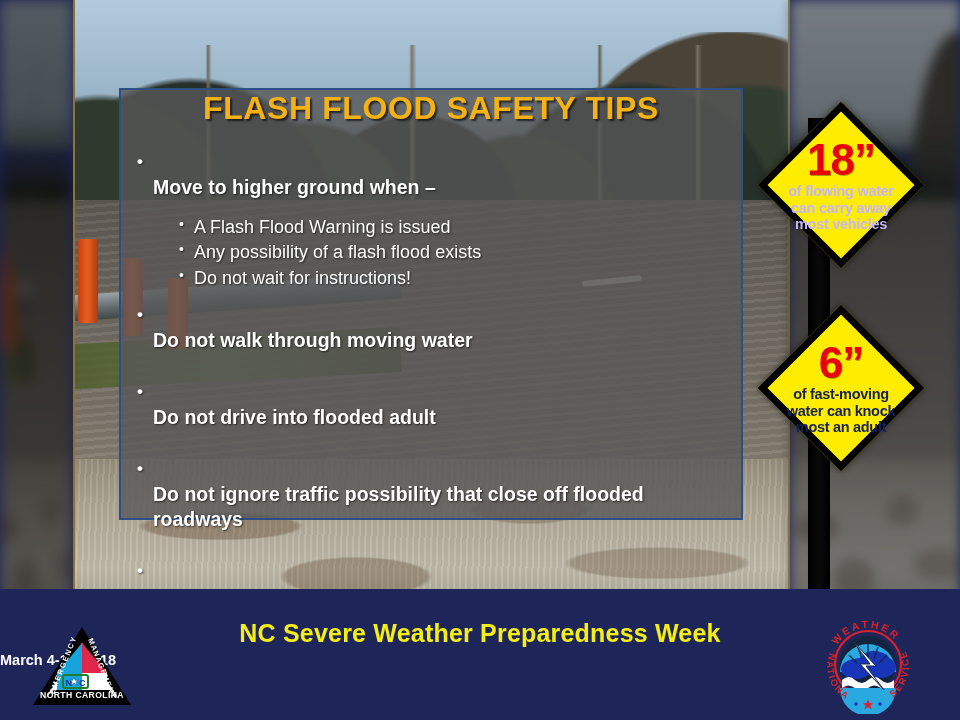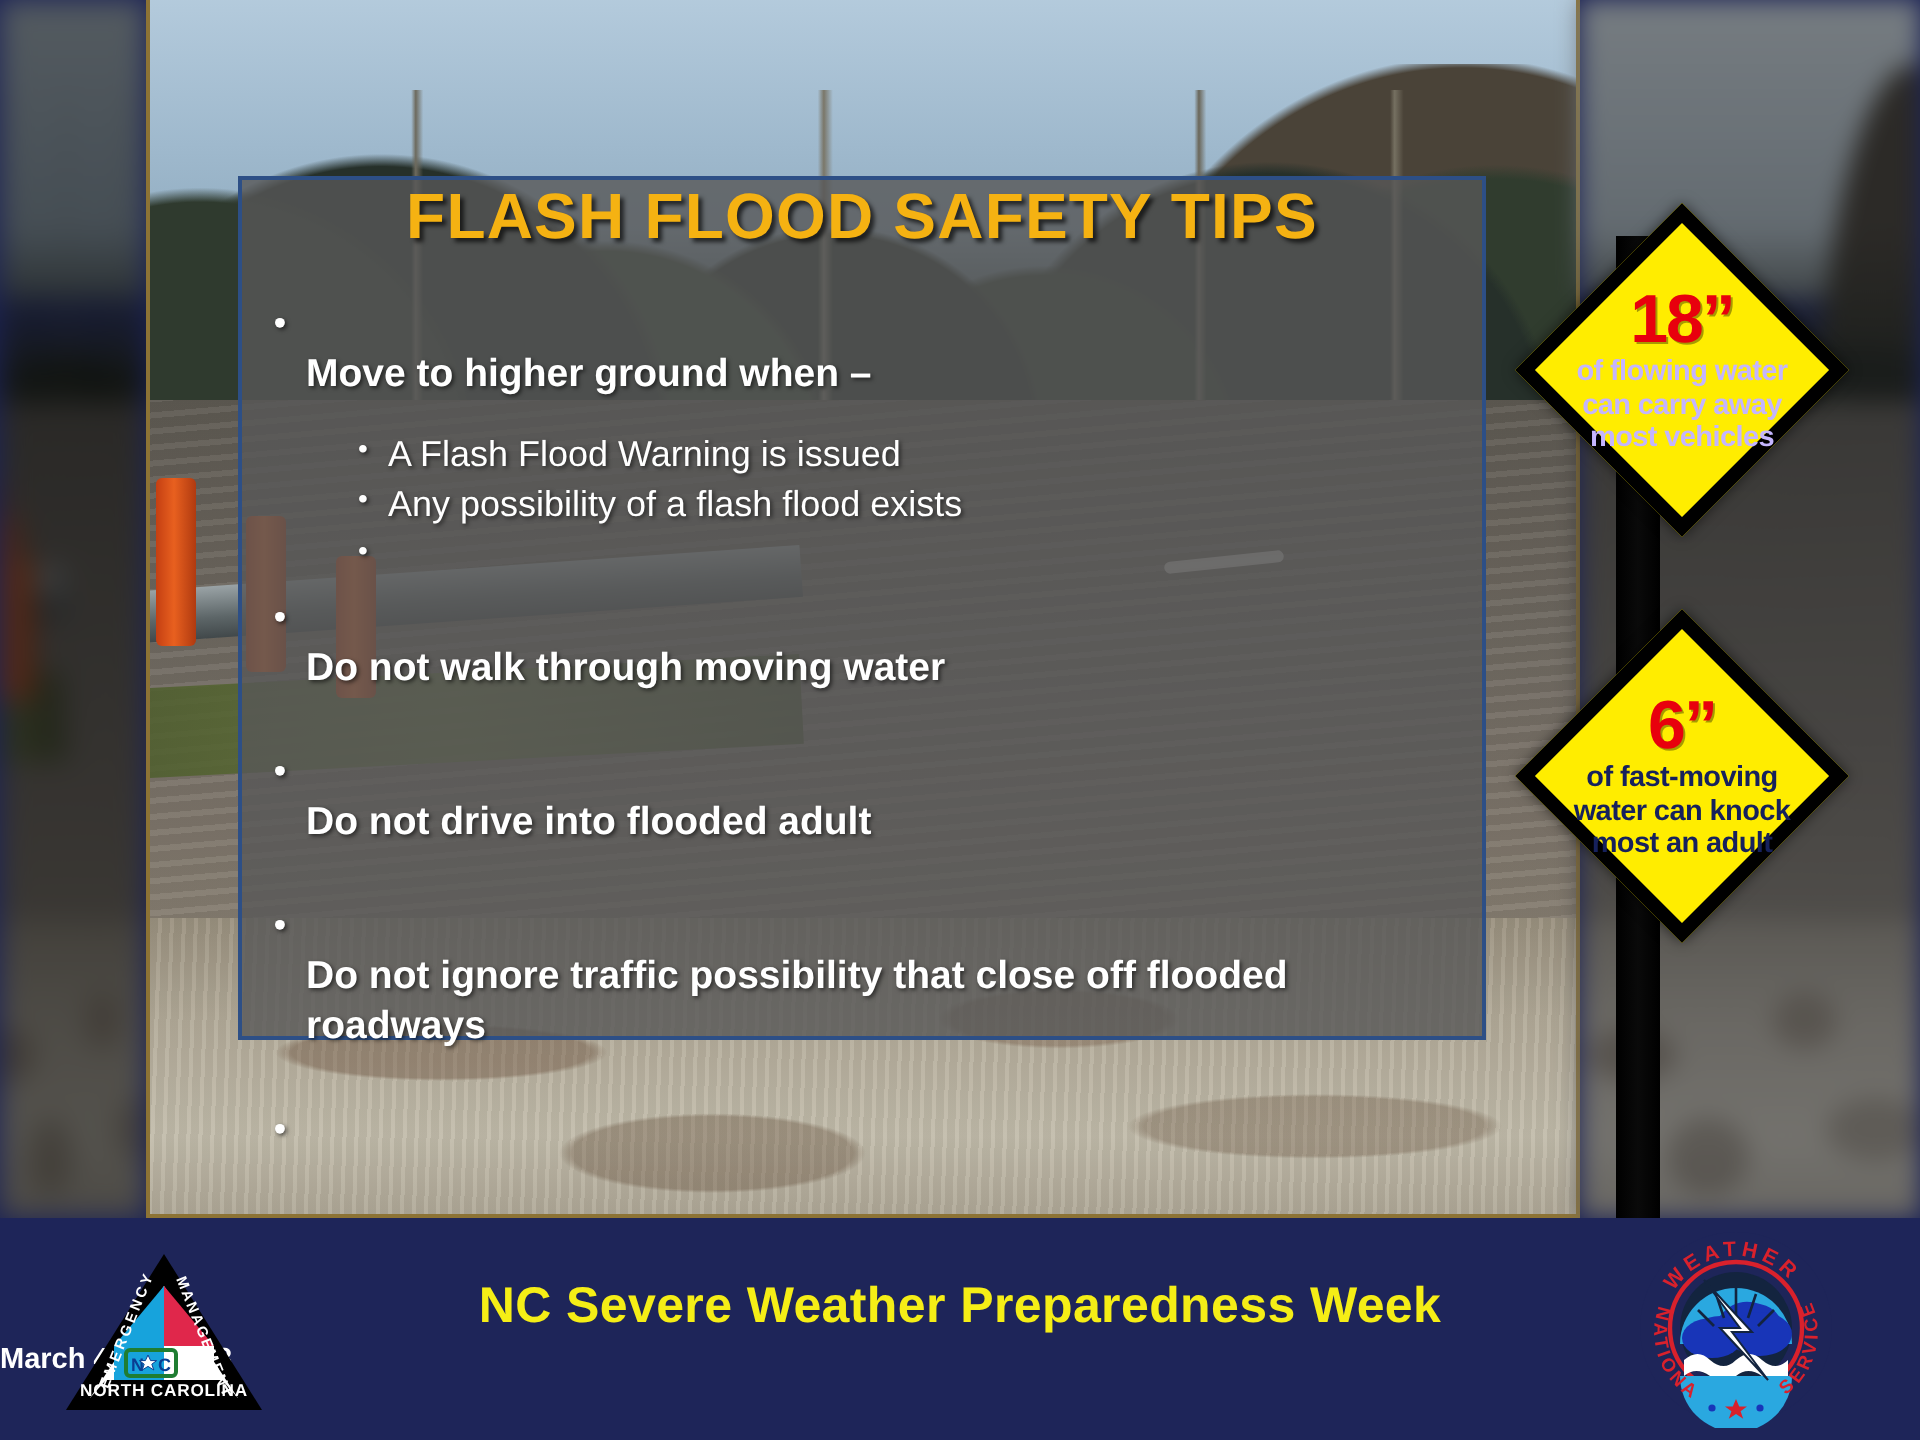--- a/index.html
+++ b/index.html
@@ -119,21 +119,21 @@
   .sign-wrap { position:absolute; width:168px; height:168px; }
   .sign-wrap.one { left:757px; top:101px; }
   .sign-wrap.two { left:757px; top:304px; }
   .sign-wrap .sign { left:25px; top:25px; }
   .sign-text {
     position:absolute; left:0; top:0; width:168px; height:168px;
     display:flex; flex-direction:column; align-items:center;
     justify-content:center; text-align:center; line-height:1.02;
   }
   .sign-num {
-    font-weight:bold; font-size:34px; color:#e8000d;
+    font-weight:bold; font-size:44px; color:#e8000d;
     letter-spacing:-1px; margin-bottom:1px;
     text-shadow:1px 1px 0 rgba(0,0,0,.35);
   }
   .sign-body {
     font-weight:bold; font-size:14.5px; color:#c4b5fd;
     width:126px; line-height:1.13; letter-spacing:-.3px;
   }
   .sign-wrap.two .sign-body { color:#16215c; }
 
   
@@ -159,21 +159,21 @@
   .l1 .dot { width:16px; font-size:17px; line-height:1.25; }
   .l1 .txt { line-height:1.28;margin-top:24px; }
   
   .l2 { font-size:18px; font-weight:normal; margin:0 0 1px 42px; }
   .l2 .dot { width:15px; font-size:14px; line-height:1.35; }
   .l2 .txt { line-height:1.35; }
   .gap-sm { height:13px; }
 
   
   .banner {
-    position:absolute; left:0; bottom:0; width:960px; height:111px;
+    position:absolute; left:0; bottom:0; width:960px; height:131px;
     background:#1e2559;
   }
   .banner-head {
     position:absolute; left:0; right:0; top:30px; text-align:center;
     font-size:25px; font-weight:bold; color:#f5ee16; letter-spacing:.2px;
   }
   .banner-sub {
     position:absolute; left:0; right:0; top:63px; text-align:left;
     font-size:14.5px; font-weight:bold; color:#ffffff;
   }
@@ -260,20 +260,21 @@
       <div class="blt l2">
         <span class="dot">•</span>
         <span class="txt">A Flash Flood Warning is issued</span>
       </div>
       <div class="blt l2">
         <span class="dot">•</span>
         <span class="txt">Any possibility of a flash flood exists</span>
       </div>
       <div class="blt l2">
         <span class="dot">•</span>
+        <span class="txt">Do not wait for instructions!</span>
       </div>
 
       <div class="gap-sm"></div>
 
       <div class="blt l1">
         <span class="dot">•</span>
         <span class="txt">Do not walk through moving water</span>
       </div>
       <div class="gap-sm"></div>
 

